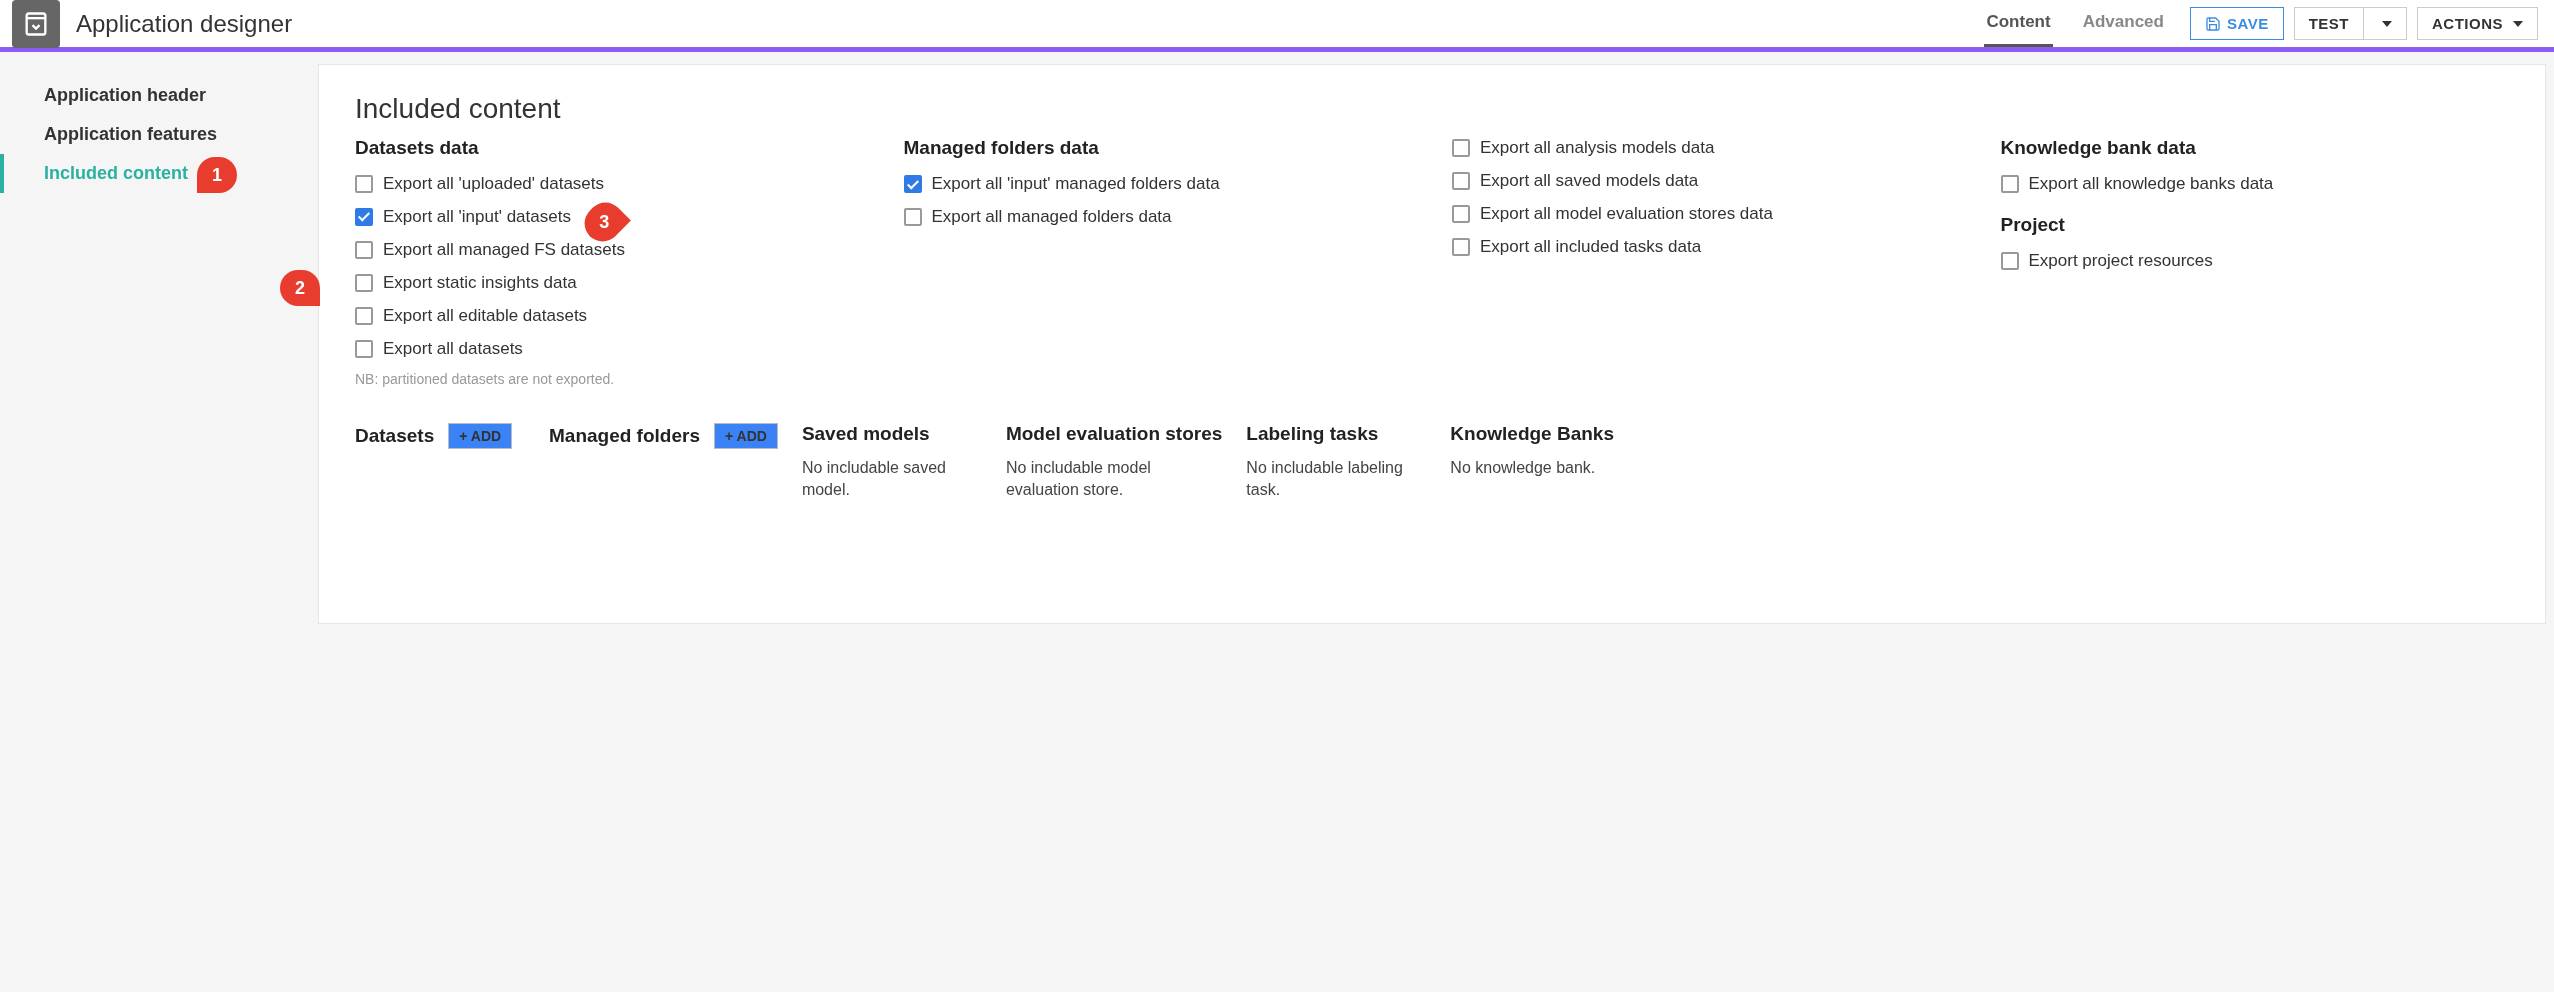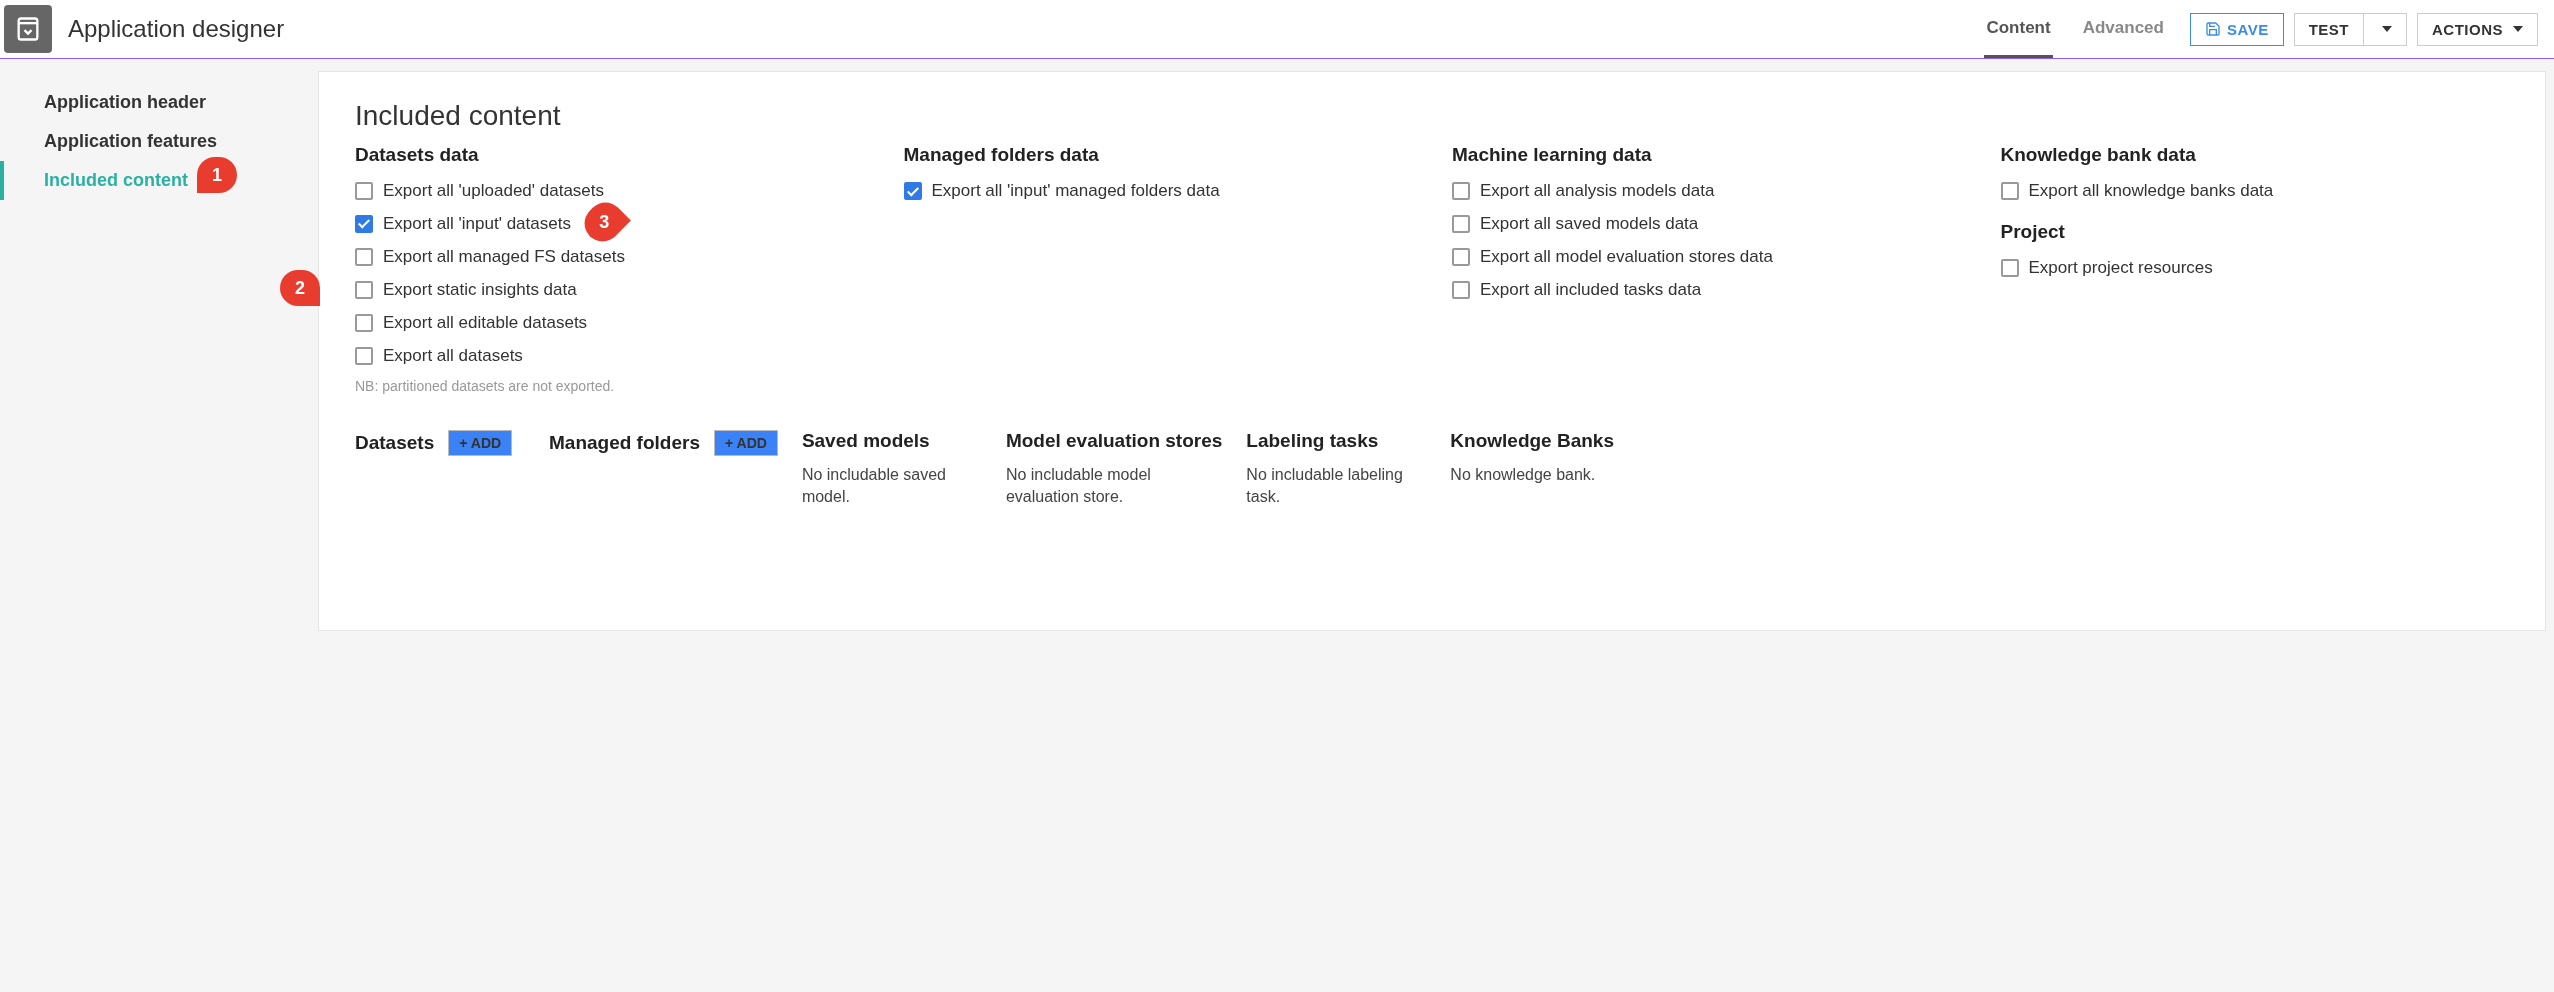--- a/index.html
+++ b/index.html
@@ -1,19 +1,19 @@
 <!DOCTYPE html>
 <html><head>
 <meta charset="utf-8">
 <style>
 * { box-sizing: border-box; margin: 0; padding: 0; }
 body { font-family: -apple-system, BlinkMacSystemFont, "Segoe UI", Helvetica, Arial, sans-serif; background: #f5f5f5; color: #222; font-size: 16px; }
 
 
-.topbar { display: flex; align-items: center; background: #fff; border-bottom: 1px solid #8b5cf6; height: 59px; padding: 0 16px 0 0; }
+.topbar { display: flex; align-items: center; background: #fff; border-bottom: 5px solid #8b5cf6; height: 52px; padding: 0 16px 0 8px; }
 .app-icon-box { width: 48px; height: 48px; background: #666; border-radius: 4px; display: flex; align-items: center; justify-content: center; margin: 4px 16px 4px 4px; }
 .app-icon-box svg { width: 28px; height: 28px; stroke: #fff; fill: none; stroke-width: 2; }
 .app-title { font-size: 24px; font-weight: 500; color: #333; flex: 1; }
 .tabs { display: flex; gap: 28px; align-items: center; height: 100%; margin-right: 24px; margin-left: 40px; }
 .tab { font-size: 17px; color: #888; font-weight: 600; padding: 0 2px; height: 100%; display: flex; align-items: center; border-bottom: 3px solid transparent; cursor: pointer; }
 .tab.active { color: #555; border-bottom-color: #555; }
 .top-buttons { display: flex; gap: 10px; align-items: center; }
 .btn { border: 1px solid #ccc; background: #fff; padding: 7px 14px; font-size: 15px; font-weight: 700; letter-spacing: 0.5px; cursor: pointer; display: flex; align-items: center; gap: 6px; color: #333; justify-content: space-between; }
 .btn.save { border-color: #3b8de0; color: #3b8de0; }
 .btn.save svg { width: 16px; height: 16px; stroke: #3b8de0; fill: none; stroke-width: 2; }
@@ -138,24 +138,27 @@
         </div>
         <div class="note">NB: partitioned datasets are not exported.</div>
       </div>
 
       <div class="col">
         <h2>Managed folders data</h2>
         <div class="check-row">
           <div class="checkbox checked"></div>
           <div class="check-label">Export all 'input' managed folders data</div>
         </div>
-      </div>
-
-      <div class="col">
-        <h2>Machine learning data</h2>
+        <div class="check-row">
+          <div class="checkbox"></div>
+          <div class="check-label">Export all managed folders data</div>
+        </div>
+      </div>
+
+      <div class="col">
         <div class="check-row">
           <div class="checkbox"></div>
           <div class="check-label">Export all analysis models data</div>
         </div>
         <div class="check-row">
           <div class="checkbox"></div>
           <div class="check-label">Export all saved models data</div>
         </div>
         <div class="check-row">
           <div class="checkbox"></div>

